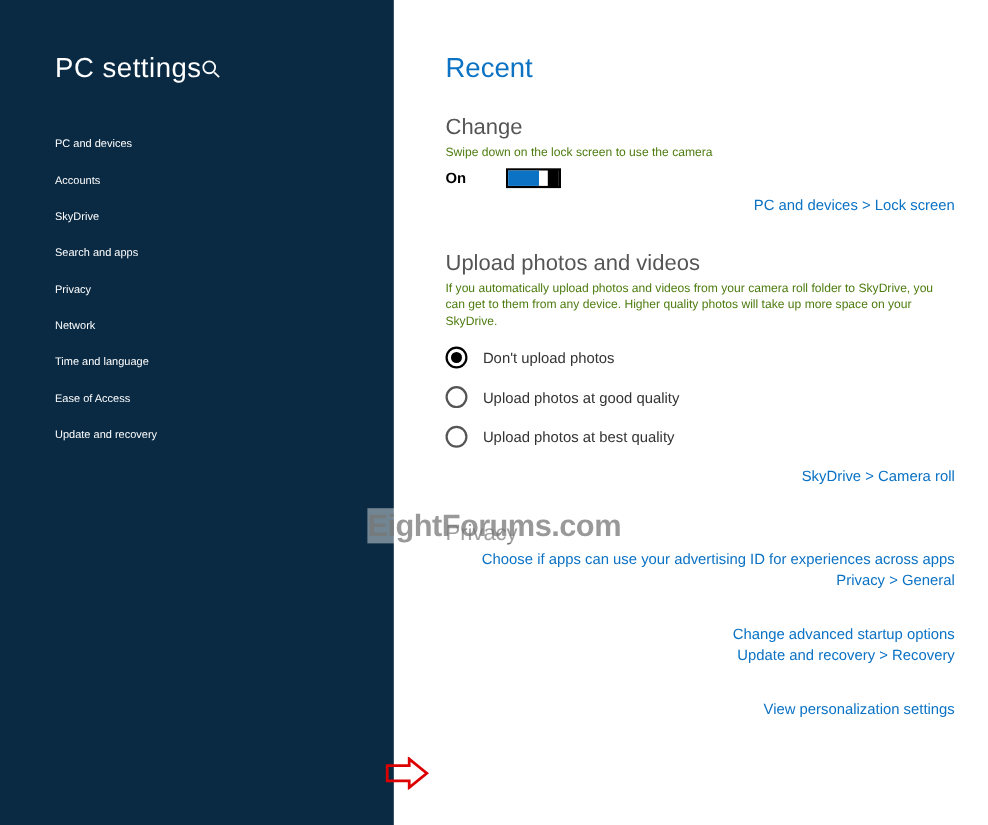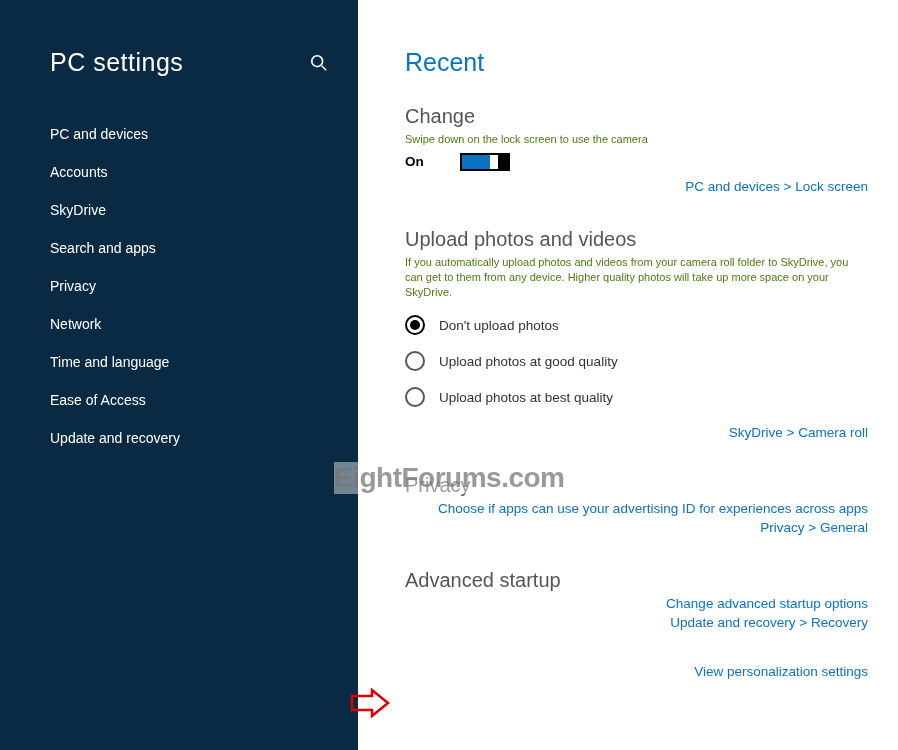--- a/index.html
+++ b/index.html
@@ -1,22 +1,22 @@
 <!DOCTYPE html>
 <html><head>
 <meta charset="utf-8">
 <style>
 * { margin: 0; padding: 0; box-sizing: border-box; font-family: "Segoe UI", Arial, sans-serif; }
 body { width: 898px; height: 750px; display: flex; background: #fff; overflow: hidden; position: relative; }
 
 .sidebar { width: 358px; height: 100%; background: #0a2a43; color: #fff; padding: 48px 0 0 0; }
-.sidebar-header { display: flex; justify-content: space-between; align-items: center; padding: 0 30px 0 50px; margin-bottom: 38px; }
+.sidebar-header { display: flex; justify-content: flex-start; align-items: center; padding: 0 30px 0 50px; margin-bottom: 38px; }
 .sidebar-title { font-size: 25px; font-weight: 300; letter-spacing: 0.5px; }
 .search-icon { width: 18px; height: 18px; cursor: pointer; }
-.sidebar-item { padding: 11px 50px; font-size: 14px; font-weight: 400; cursor: pointer; color: #fff; }
+.sidebar-item { padding: 11px 50px; font-size: 10px; font-weight: 400; cursor: pointer; color: #fff; }
 
 .content { flex: 1; height: 100%; padding: 48px 30px 0 47px; overflow-y: auto; position: relative; }
 .page-title { font-size: 25px; font-weight: 300; color: #0b72c4; margin-bottom: 28px; }
 
 .section { margin-bottom: 34px; }
 .section-heading { font-size: 20px; font-weight: 300; color: #555; margin-bottom: 4px; }
 .section-desc { font-size: 11px; color: #4d7c0f; line-height: 1.35; margin-bottom: 6px; max-width: 480px; }
 
 .toggle-row { display: flex; align-items: center; gap: 36px; margin: 6px 0 8px 0; }
 .toggle-label { font-size: 13.5px; font-weight: 600; color: #000; }
@@ -102,21 +102,20 @@
     <span class="link">SkyDrive &gt; Camera roll</span>
   </div>
 
   <div class="section">
     <div class="section-heading">Privacy</div>
     <span class="link">Choose if apps can use your advertising ID for experiences across apps</span>
     <span class="link">Privacy &gt; General</span>
   </div>
 
   <div class="section">
-    <div class="section-heading">Advanced startup</div>
     <span class="link">Change advanced startup options</span>
     <span class="link">Update and recovery &gt; Recovery</span>
   </div>
 
   <div class="bottom-link">
     <span class="link">View personalization settings</span>
   </div>
 </div>
 
 <div class="watermark">EightForums.com</div>

